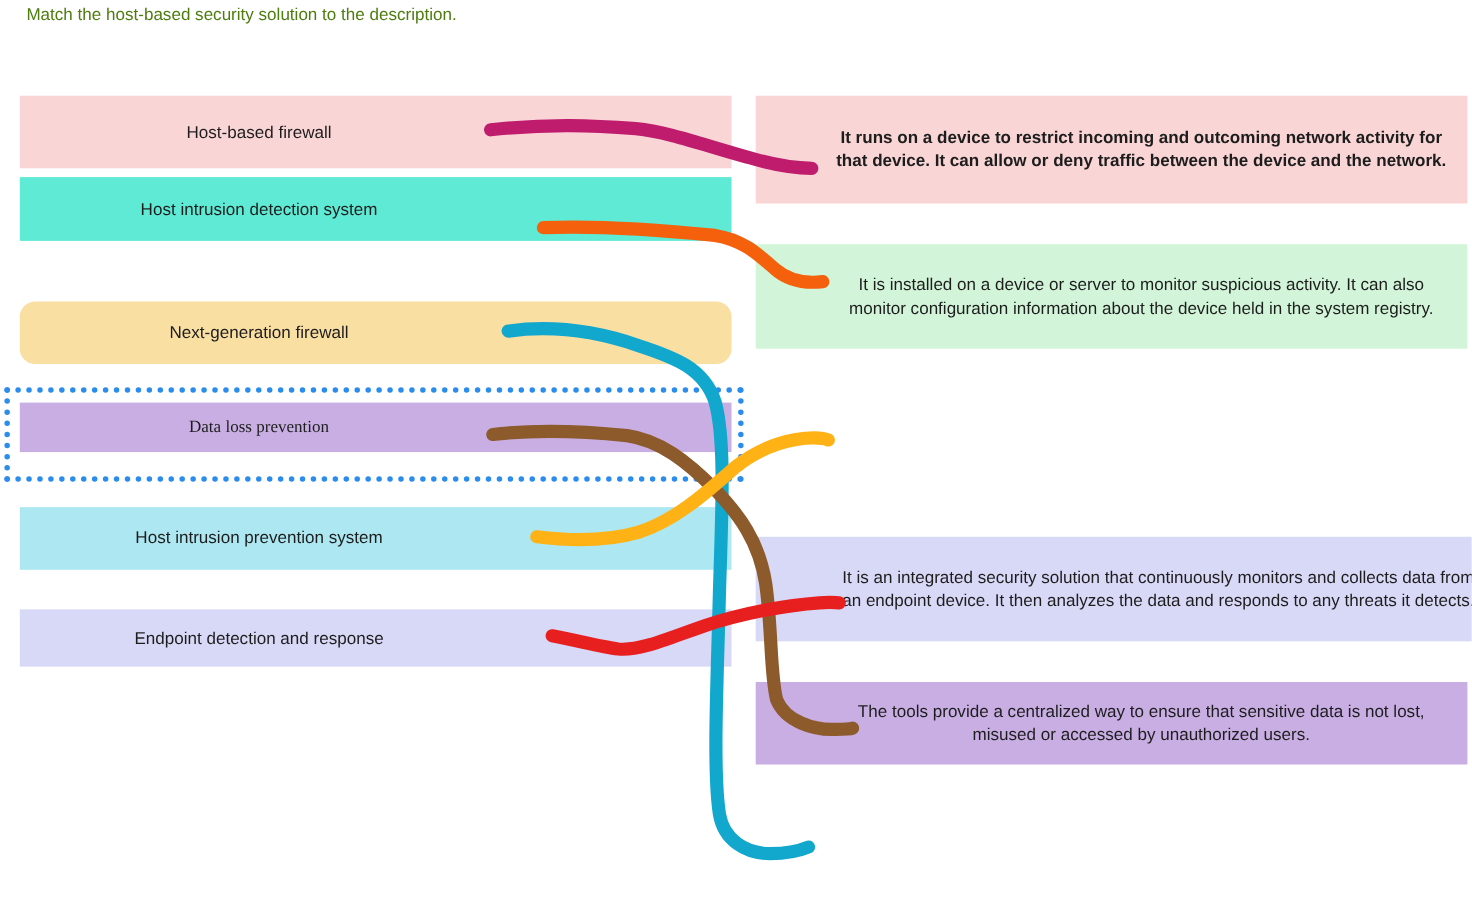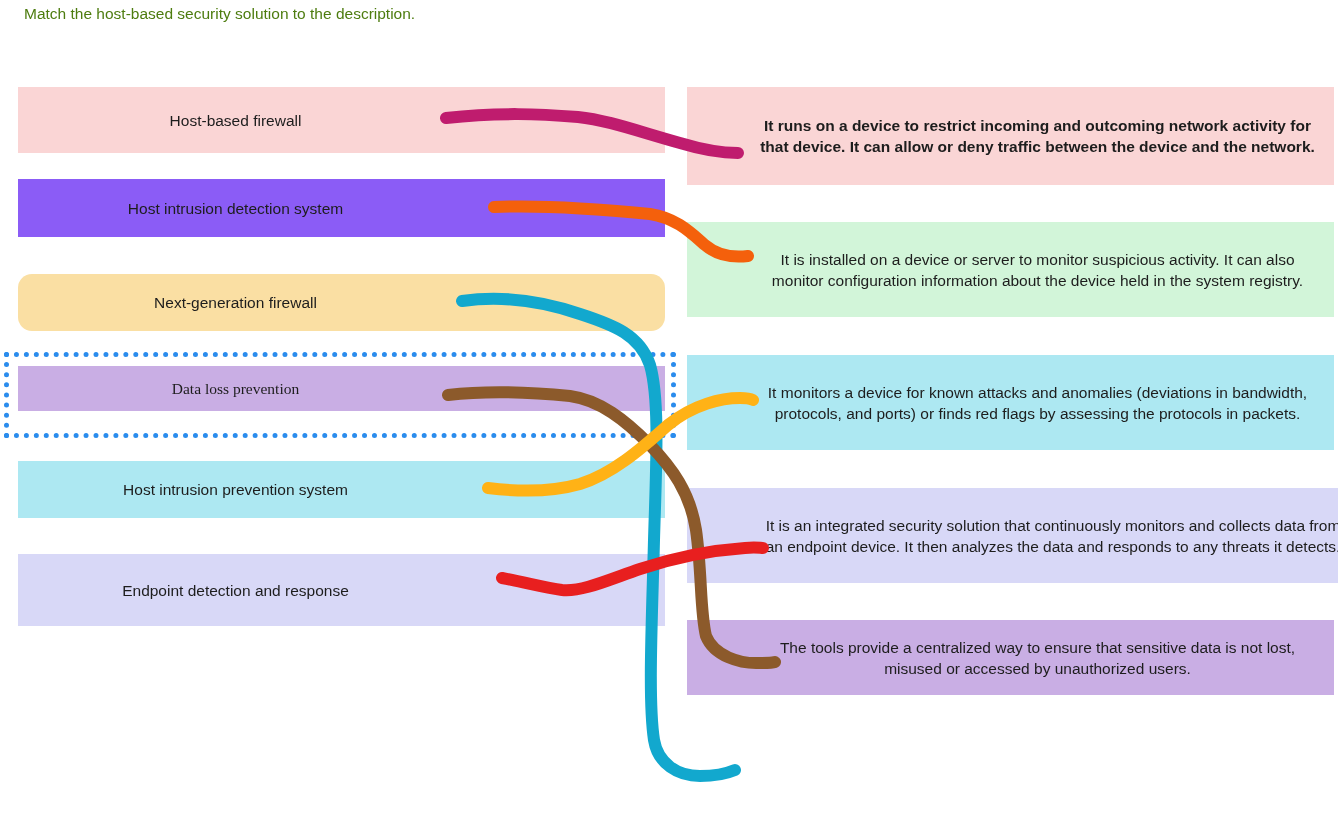--- a/index.html
+++ b/index.html
@@ -78,52 +78,49 @@
 <body>
 
 <div id="stage">
 
   <div id="prompt">Match the host-based security solution to the description.</div>
 
   <div class="card left-card" style="left:18px; top:87px; width:647px; height:66px; background:#fad5d5;">
     <span class="card-text">Host-based firewall</span>
   </div>
 
-  <div class="card left-card" style="left:18px; top:179px; width:647px; height:58px; background:#8b5cf6;">
+  <div class="card left-card" style="left:18px; top:161px; width:647px; height:58px; background:#5eead4;">
     <span class="card-text">Host intrusion detection system</span>
   </div>
 
   <div class="card left-card" style="left:18px; top:274px; width:647px; height:57px; background:#fadfa3;border-radius:14px;">
     <span class="card-text">Next-generation firewall</span>
   </div>
 
   <div class="card left-card" style="left:18px; top:366px; width:647px; height:45px; background:#c9aee4;font-family:Liberation Serif, serif;">
     <span class="card-text">Data loss prevention</span>
   </div>
   <div id="selection-ring"></div>
 
   <div class="card left-card" style="left:18px; top:461px; width:647px; height:57px; background:#ade8f2;">
     <span class="card-text">Host intrusion prevention system</span>
   </div>
 
-  <div class="card left-card" style="left:18px; top:554px; width:647px; height:72px; background:#d8d8f7;">
+  <div class="card left-card" style="left:18px; top:554px; width:647px; height:52px; background:#d8d8f7;">
     <span class="card-text">Endpoint detection and response</span>
   </div>
 
   <div class="card right-card" style="left:687px; top:87px; width:647px; height:98px; background:#fad5d5;font-weight:bold;">
     <span class="card-text">It runs on a device to restrict incoming and outcoming network activity for that device. It can allow or deny traffic between the device and the network.</span>
   </div>
 
   <div class="card right-card" style="left:687px; top:222px; width:647px; height:95px; background:#d2f5d9;">
     <span class="card-text">It is installed on a device or server to monitor suspicious activity. It can also monitor configuration information about the device held in the system registry.</span>
   </div>
 
-  <div class="card right-card" style="left:687px; top:355px; width:647px; height:95px; background:#ade8f2;">
-    <span class="card-text">It monitors a device for known attacks and anomalies (deviations in bandwidth, protocols, and ports) or finds red flags by assessing the protocols in packets.</span>
-  </div>
 
   <div class="card right-card" style="left:687px; top:488px; width:678px; height:95px; background:#d8d8f7;">
     <span class="card-text">It is an integrated security solution that continuously monitors and collects data from an endpoint device. It then analyzes the data and responds to any threats it detects.</span>
   </div>
 
   <div class="card right-card" style="left:687px; top:620px; width:647px; height:75px; background:#c9aee4;">
     <span class="card-text">The tools provide a centralized way to ensure that sensitive data is not lost, misused or accessed by unauthorized users.</span>
   </div>
 
 

